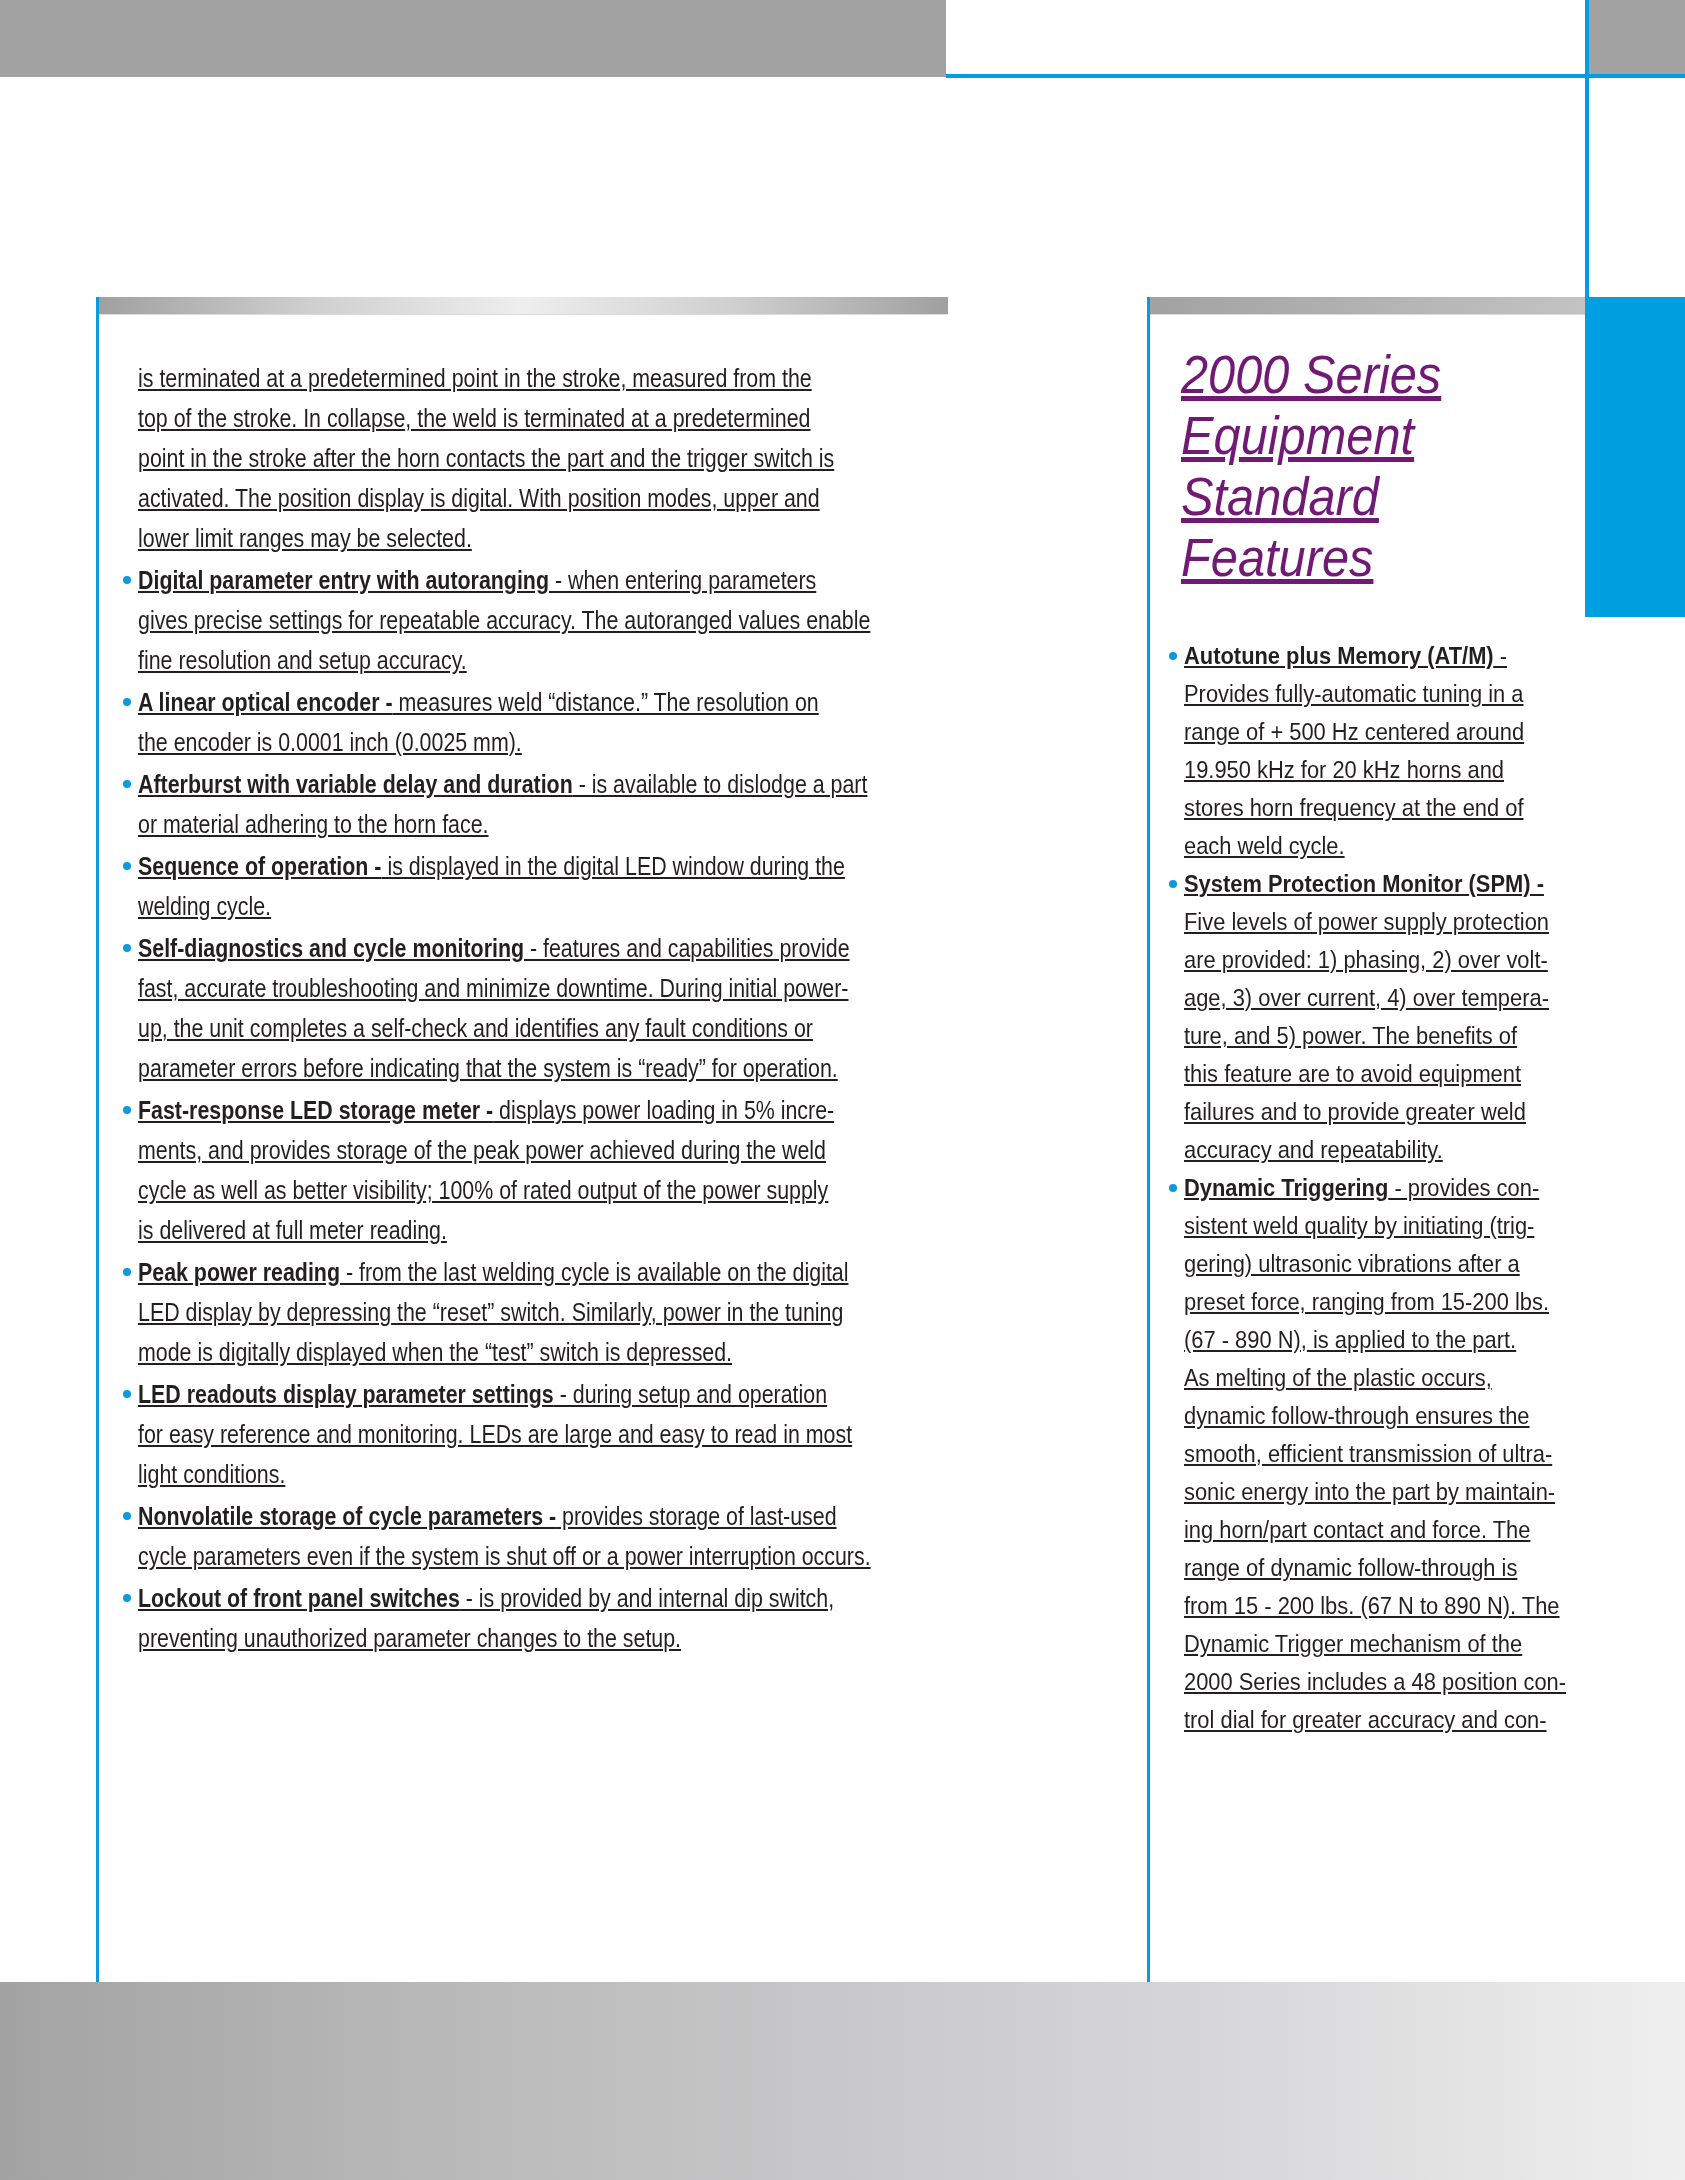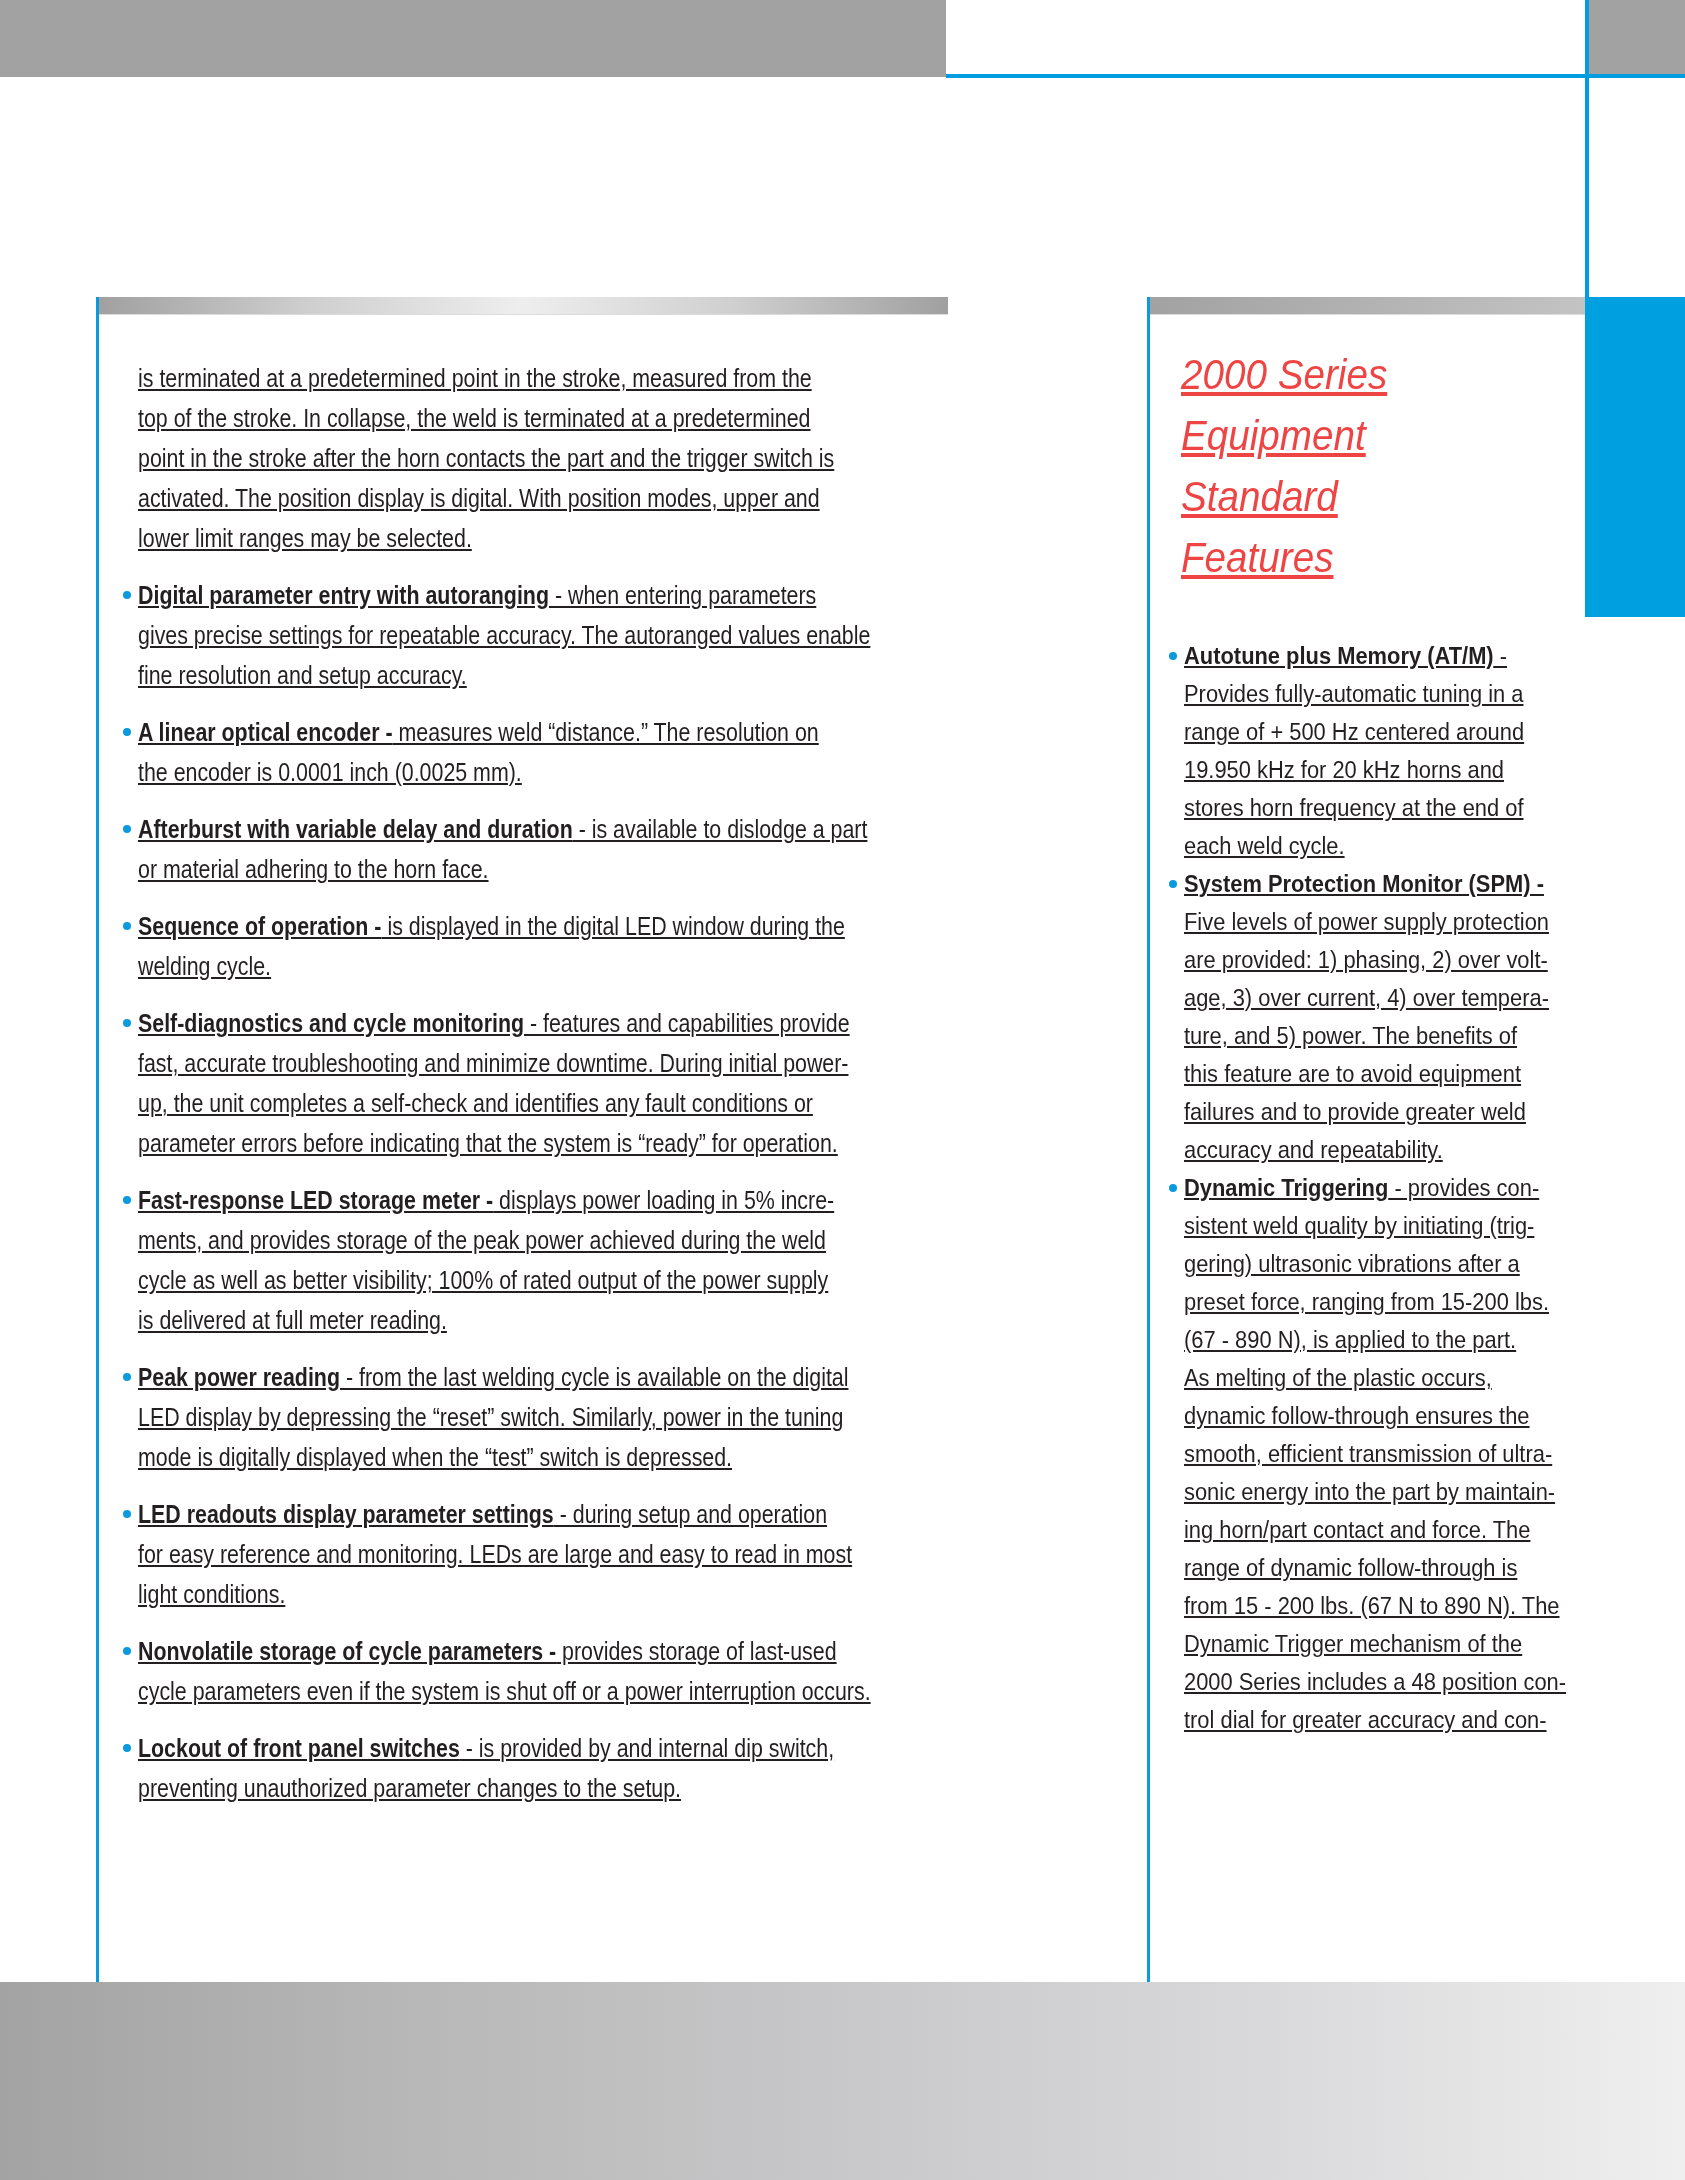--- a/index.html
+++ b/index.html
@@ -34,34 +34,34 @@
     background: linear-gradient(to right, #a3a3a3 0%, #b8b8b8 25%, #c8c8ca 50%, #d9d9db 75%, #efefef 100%); }
 
   
   .line {
     white-space: nowrap;
     transform-origin: left center;
     display: block;
   }
   #left-col { left: 138px; top: 358px; width: 790px; }
   #left-col .line { font-size: 25px; line-height: 40px; transform: scaleX(0.855); }
-  #left-col .item { position: relative; margin-top: 17px; }
+  #left-col .item { position: relative; margin-top: 2px; }
   #right-col { left: 1184px; top: 631px; width: 404px; }
   #right-col .line { font-size: 24.6px; line-height: 38px; transform: scaleX(0.89); }
   #right-col .item { position: relative; }
   #right-col .item:first-child { margin-top: 6px; }
   .bullet {
     position: absolute; width: 8px; height: 8px; border-radius: 50%; background: #0a9ade;
   }
   #left-col .bullet { left: -15px; top: 16px; }
   #right-col .bullet { left: -15px; top: 15px; }
   .b { font-weight: bold; }
 
-  #title { left: 1181px; top: 344px; color: #ef4444; font-style: italic;
-    font-size: 42px; line-height: 61px; }
+  #title { left: 1181px; top: 344px; color: #701a75; font-style: italic;
+    font-size: 53px; line-height: 61px; }
   #title .tline { display: block; white-space: nowrap; transform: scaleX(0.92); transform-origin: left center; }
 </style>
 </head>
 <body>
 
 <div class="abs" id="top-grey-left"></div>
 <div class="abs" id="top-blue-line"></div>
 <div class="abs" id="top-grey-right"></div>
 <div class="abs" id="right-vline"></div>
 <div class="abs" id="right-blue-block"></div>

